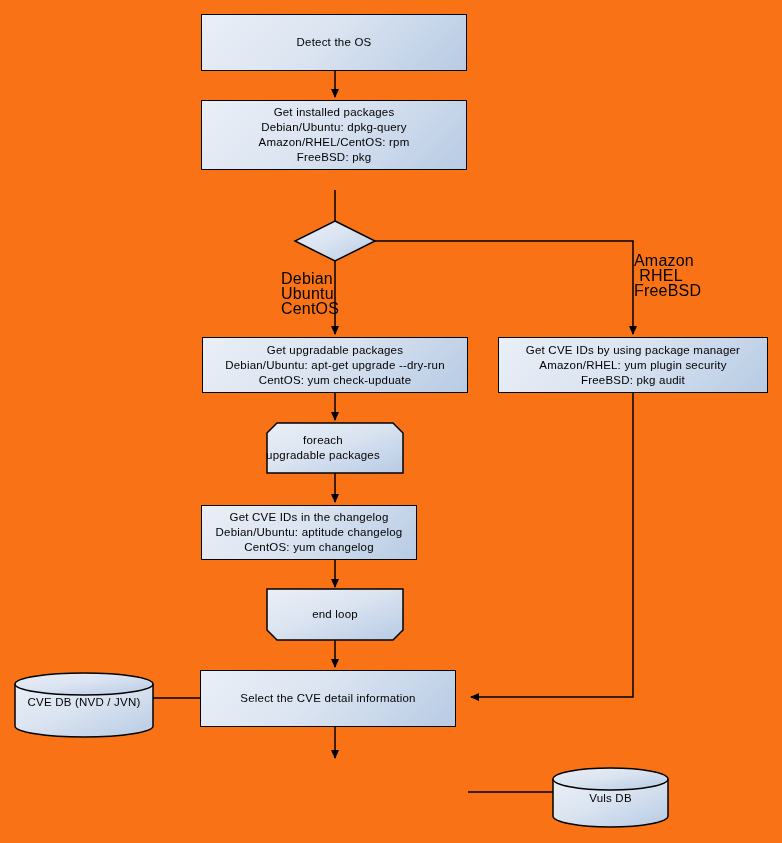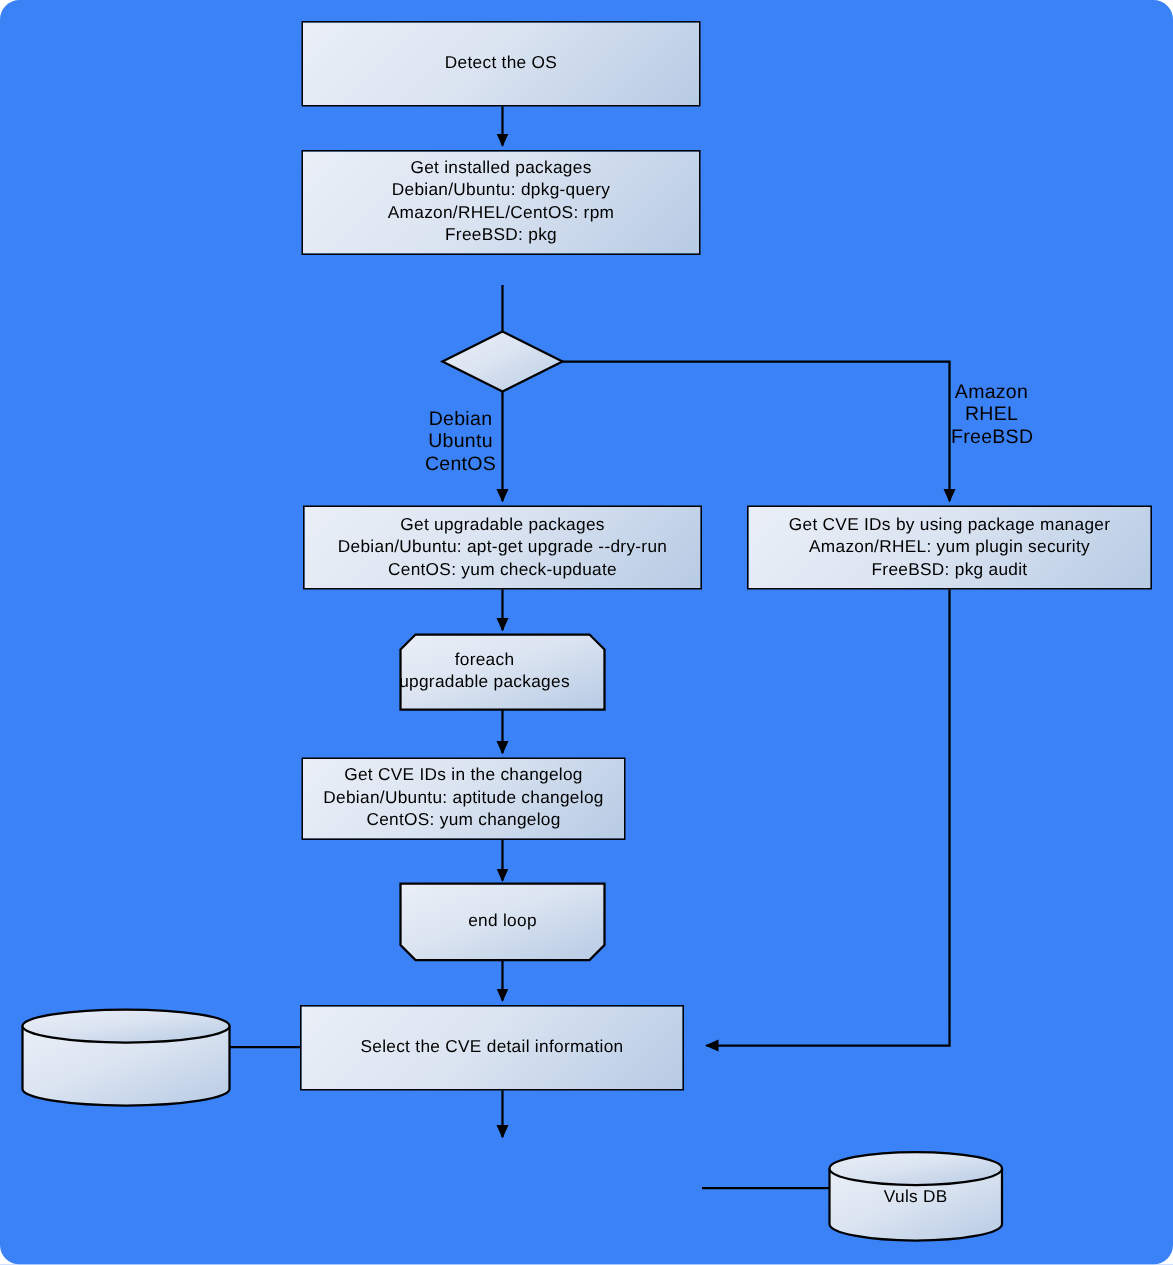--- a/index.html
+++ b/index.html
@@ -1,36 +1,36 @@
 <!DOCTYPE html>
 <html><head>
 <meta charset="utf-8">
 <style>
   html,body{margin:0;padding:0;background:#fff;}
   #canvas{
-    position:relative;width:782px;height:843px;background:#3b82f6;overflow:hidden;
-    font-family:"Liberation Sans", sans-serif;color:#000;border-radius:13px;
+    position:relative;width:782px;height:843px;background:#f97316;overflow:hidden;
+    font-family:"Liberation Sans", sans-serif;color:#000;
   }
   #wires{position:absolute;left:0;top:0;width:782px;height:843px;}
   .node{
     position:absolute;box-sizing:border-box;
     border:1.5px solid #000;
     background:linear-gradient(135deg,#eaeff7 0%,#dbe4f1 45%,#b7cbe4 100%);
     display:flex;align-items:center;justify-content:center;text-align:center;
   }
   .node .txt, .overlay .txt{
     font-size:11.5px;line-height:15px;letter-spacing:0.2px;white-space:nowrap;
   }
   .txt span{display:block;}
   .overlay{
     position:absolute;display:flex;align-items:center;justify-content:center;
     text-align:center;pointer-events:none;
   }
   .edge-label{
-    position:absolute;font-size:13px;line-height:15px;letter-spacing:0.2px;
+    position:absolute;font-size:16px;line-height:15px;letter-spacing:0.2px;
     text-align:center;
   }
 </style>
 </head>
 <body>
 
 <div id="canvas">
 
   <svg id="wires" width="782" height="843" viewBox="0 0 782 843">
     <defs>
@@ -126,20 +126,25 @@
       <span>upgradable packages</span>
     </div>
   </div>
 
   <div class="overlay" style="left:267px;top:589px;width:136px;height:51px">
     <div class="txt">
         <span>end loop</span>
       </div>
   </div>
 
+  <div class="overlay" style="left:15px;top:689px;width:138px;height:26px">
+    <div class="txt">
+        <span>CVE DB (NVD / JVN)</span>
+      </div>
+  </div>
 
   <div class="overlay" style="left:553px;top:785px;width:115px;height:26px">
     <div class="txt">
         <span>Vuls DB</span>
       </div>
   </div>
 
   <div class="edge-label" style="left:281px;top:271px;width:52px">
     <span style="display:block">Debian</span>
     <span style="display:block">Ubuntu</span>

